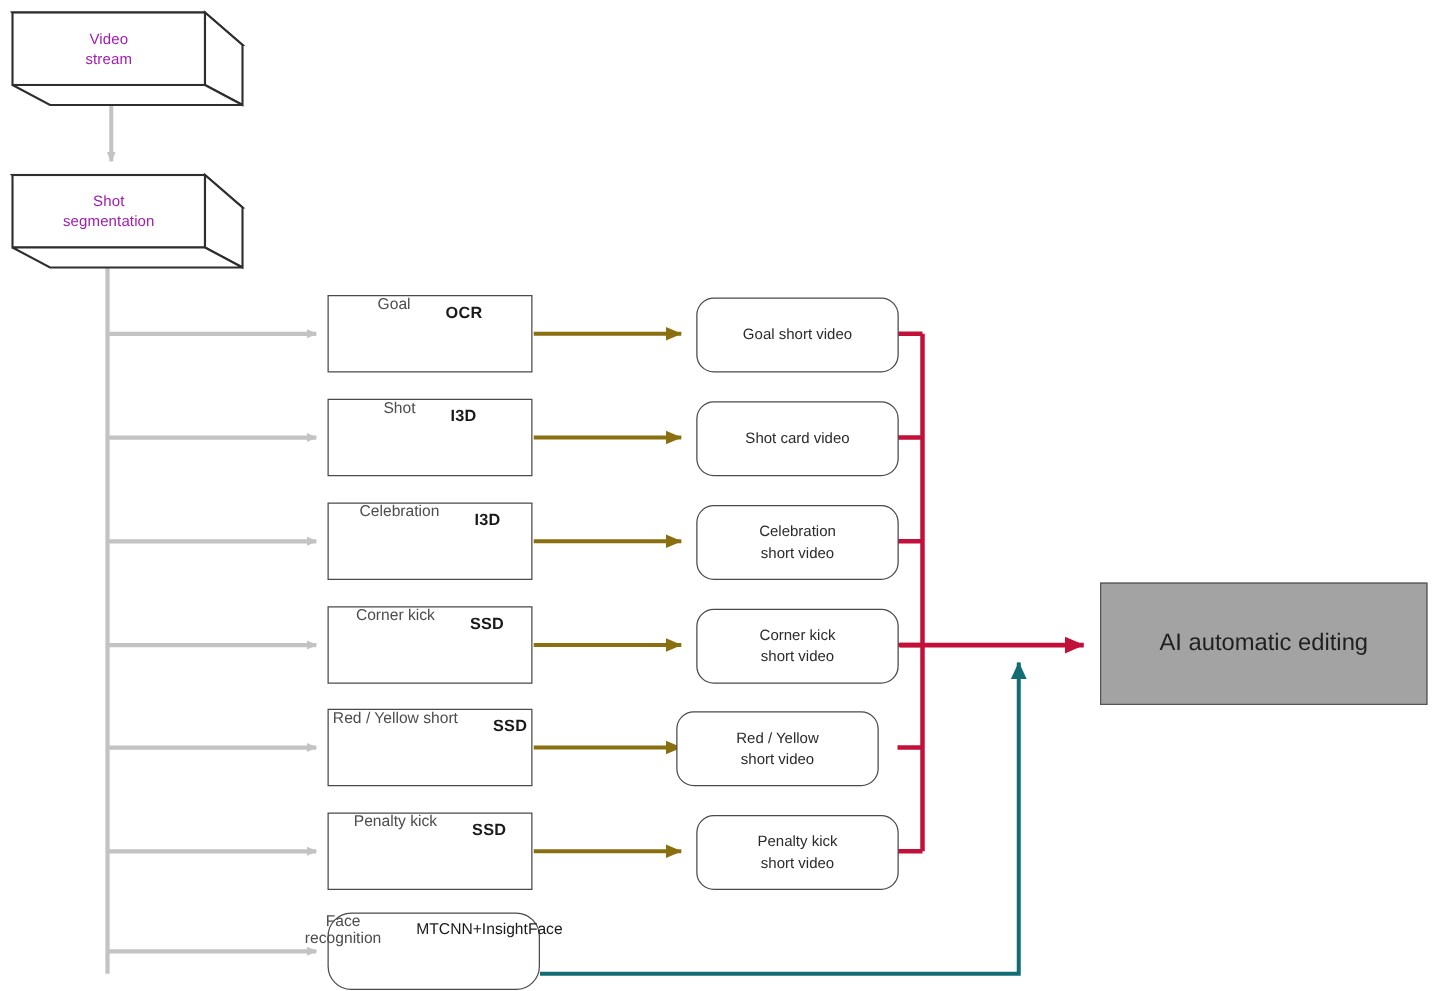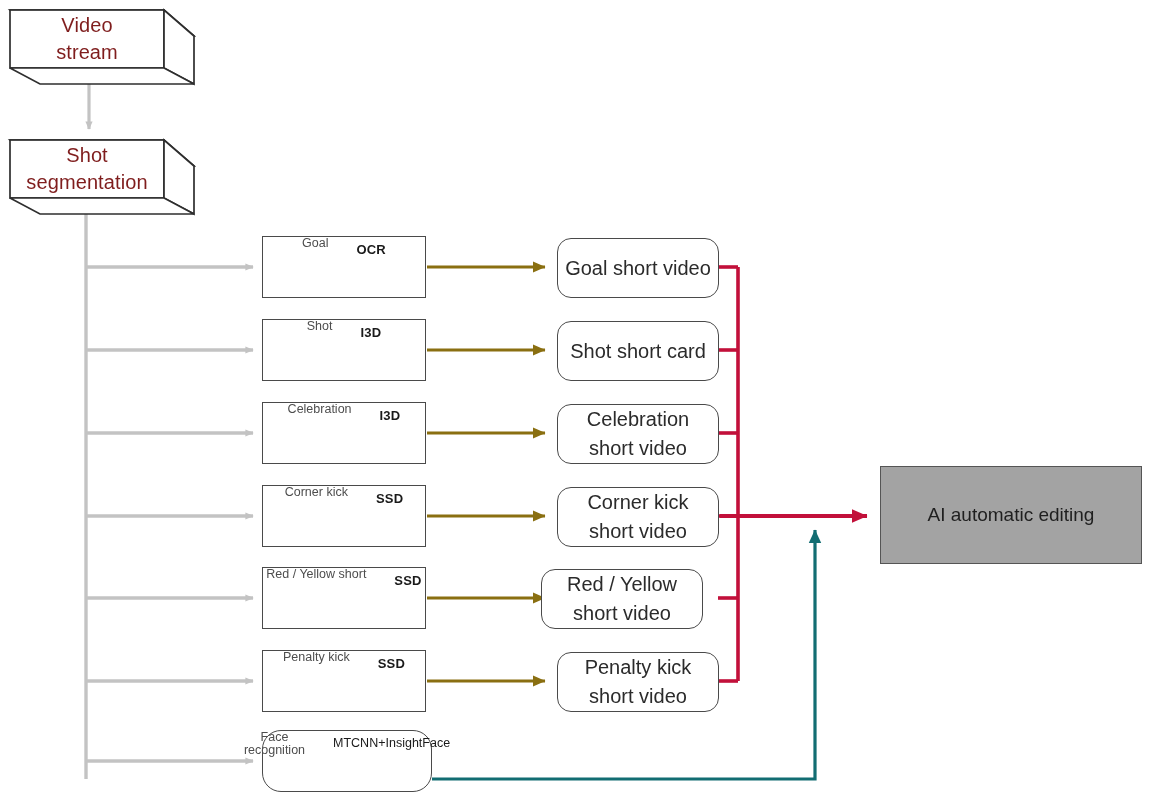--- a/index.html
+++ b/index.html
@@ -39,22 +39,22 @@
     left: 0;
     top: 0;
     overflow: visible;
   }
   .cube-label {
     position: absolute;
     display: flex;
     align-items: center;
     justify-content: center;
     text-align: center;
-    font-size: 20px;
-    color: #7f1d1d;
+    font-size: 12px;
+    color: #a21caf;
     line-height: 1.35;
     letter-spacing: 0.1px;
   }
 
   
   .detector-node {
     position: absolute;
     box-sizing: border-box;
     border: 1.6px solid #4a4a4a;
     background: #ffffff;
@@ -94,21 +94,21 @@
   .clip-node {
     position: absolute;
     box-sizing: border-box;
     border: 1.7px solid #4a4a4a;
     border-radius: 14px;
     background: #ffffff;
     display: flex;
     align-items: center;
     justify-content: center;
     text-align: center;
-    font-size: 20px;
+    font-size: 12px;
     color: #2b2b2b;
     line-height: 1.45;
   }
 
   
   .output-node {
     position: absolute;
     box-sizing: border-box;
     border: 1.7px solid #555555;
     background: #a3a3a3;
@@ -251,21 +251,21 @@
     <div class="detector-rule"></div>
     <div class="detector-method method-long">MTCNN+InsightFace</div>
   </div>
 
   <div class="clip-node" style="left:557px; top:238px; width:162px; height:60px; flex-direction:column;">
     <span>Goal short video</span>
     <span></span>
   </div>
 
   <div class="clip-node" style="left:557px; top:321px; width:162px; height:60px; flex-direction:column;">
-    <span>Shot short card</span>
+    <span>Shot card video</span>
     <span></span>
   </div>
 
   <div class="clip-node" style="left:557px; top:404px; width:162px; height:60px; flex-direction:column;">
     <span>Celebration</span>
     <span>short video</span>
   </div>
 
   <div class="clip-node" style="left:557px; top:487px; width:162px; height:60px; flex-direction:column;">
     <span>Corner kick</span>

